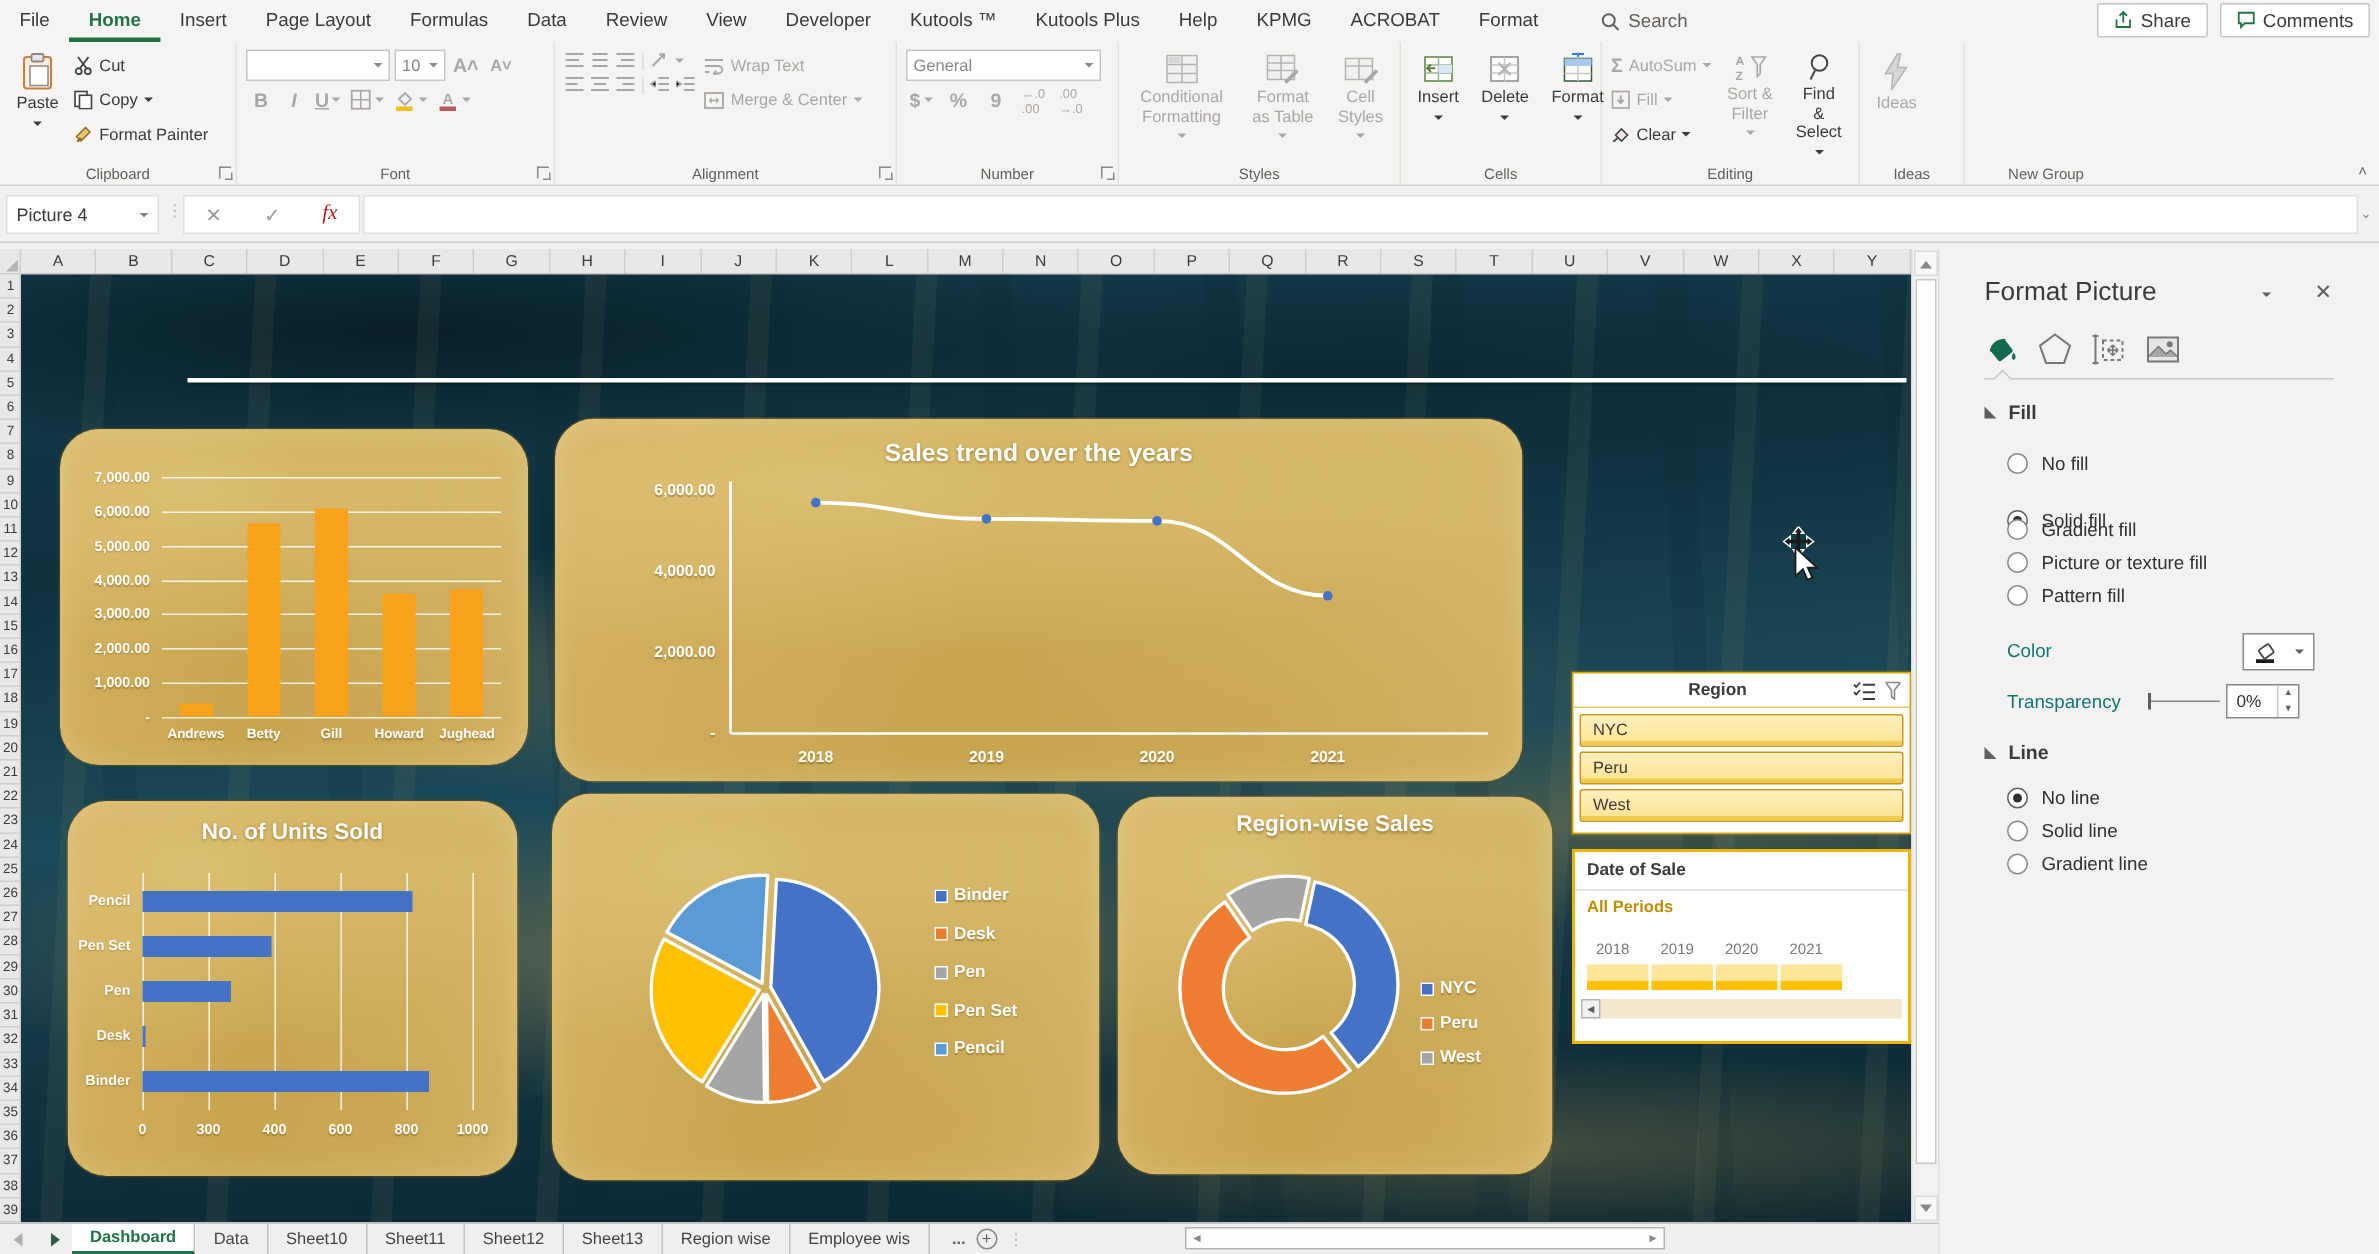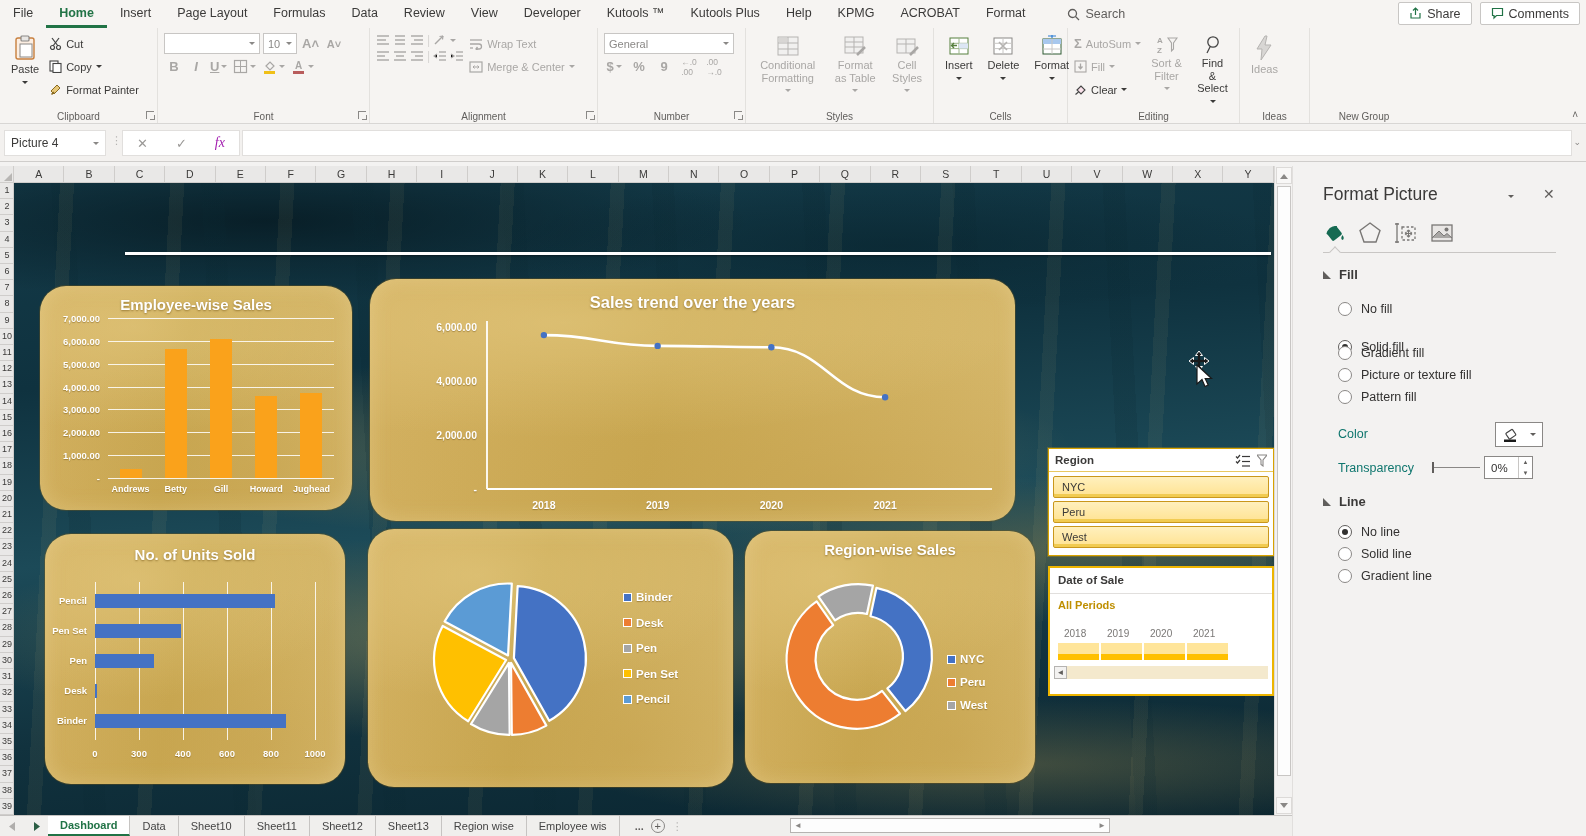--- a/index.html
+++ b/index.html
@@ -77,21 +77,21 @@
   .ctitle { position:absolute; left:0; right:0; text-align:center; font-weight:bold; color:#fff; text-shadow:0 1px 2px rgba(90,60,0,0.5); }
   .ctext { position:absolute; color:#fff; font-weight:bold; font-size:9.5px; text-shadow:0 1px 1px rgba(90,60,0,0.4); white-space:nowrap; }
   .gline { position:absolute; background:rgba(255,255,255,0.85); }
   .vbar-bar { position:absolute; }
   .legend-row { position:absolute; display:flex; align-items:center; gap:4px; color:#fff; font-weight:bold; font-size:11.5px; text-shadow:0 1px 1px rgba(90,60,0,0.4); }
   .legend-sq { width:9px; height:9px; border:1.5px solid #fff; flex:none; }
 
   
   #slicer { position:absolute; left:1034px; top:265px; width:226px; height:108px; background:#fff; border:1px solid #d9a300; box-shadow:0 0 0 1px rgba(217,163,0,0.3); overflow:hidden; }
   .slicer-head { position:absolute; left:0; top:0; right:0; height:23px; display:flex; align-items:center; padding:0 6px; border-bottom:1px solid #e8c860; }
-  .slicer-title { font-size:11.5px; font-weight:bold; color:#3b3a39; flex:1; }
+  .slicer-title { font-size:11.5px; font-weight:bold; color:#3b3a39; flex:1;text-align:center; }
   .slicer-item { position:absolute; left:4px; width:216px; height:22px; background:linear-gradient(#fff0bd,#ffe291); border:1px solid #c9971c; border-radius:2px; font-size:11px; color:#3b3a39; line-height:20px; padding-left:8px; box-shadow:inset 0 -3px 0 rgba(224,172,0,0.45); }
   #timeline { position:absolute; left:1034px; top:383px; width:226px; height:130px; background:#fff; border:2px solid #edb500; overflow:hidden; }
   .tl-title { position:absolute; left:8px; top:6px; font-size:11.5px; font-weight:bold; color:#3b3a39; }
   .tl-div { position:absolute; left:0; right:0; top:25px; height:1px; background:#e1dfdd; }
   .tl-period { position:absolute; left:8px; top:31px; font-size:11px; font-weight:bold; color:#bf8f00; }
   .tl-year { position:absolute; top:60px; font-size:10px; color:#797775; }
   .tl-seg { position:absolute; top:75px; width:42px; height:11px; background:#ffe59a; border-right:1px solid #fff; }
   .tl-seg::after { content:""; position:absolute; left:0; right:0; bottom:-6px; height:6px; background:#ffc000; }
   .tl-scroll { position:absolute; left:4px; top:98px; right:4px; height:13px; background:#f4e9cd; }
   .tl-arrow { position:absolute; left:0; top:0; width:13px; height:13px; background:#f3f2f1; border:1px solid #b5b3b1; color:#605e5c; font-size:8px; line-height:11px; text-align:center; }
@@ -542,21 +542,21 @@
 
 <div id="formula">
   <div class="fbox" id="namebox">
     <span>Picture 4</span>
     <span class="car" style="color:#8a8886"></span>
   </div>
   <span class="dotsep">⋮</span>
   <div class="fbox" id="fxbox">
     <span style="font-size:13px;">✕</span>
     <span style="font-size:13px;">✓</span>
-    <span style="font-style:italic; font-family:'Liberation Serif',serif; color:#a21caf; font-size:14px;">fx</span>
+    <span style="font-style:italic; font-family:'Liberation Serif',serif; color:#b91c1c; font-size:14px;">fx</span>
   </div>
   <div class="fbox" id="formulafield">
       <span></span>
     </div>
   <span style="position:absolute; right:5px; top:12px; color:#8a8886; font-size:9px;">⌄</span>
 </div>
 
 <div id="sheet">
   <div id="corner"></div>
   <div id="colheads">
@@ -625,21 +625,20 @@
       <div class="rowhead" style="height: 16.2051px; line-height: 15.2051px;">36</div>
       <div class="rowhead" style="height: 16.2051px; line-height: 15.2051px;">37</div>
       <div class="rowhead" style="height: 16.2051px; line-height: 15.2051px;">38</div>
       <div class="rowhead" style="height: 16.2051px; line-height: 15.2051px;">39</div>
     </div>
 
   <div id="canvas">
     <div id="titleline"></div>
 
     <div class="card" style="left:26px; top:103px; width:312px; height:224px;">
-        <div class="ctitle" style="top: 10px; font-size: 15px;">Employee-wise Sales</div>
         <div class="ctext" style="right: 252px; top: 27px;">7,000.00</div>
         <div class="gline" style="left: 68px; top: 32px; width: 226px; height: 1px;"></div>
         <div class="ctext" style="right: 252px; top: 49.8571px;">6,000.00</div>
         <div class="gline" style="left: 68px; top: 54.8571px; width: 226px; height: 1px;"></div>
         <div class="ctext" style="right: 252px; top: 72.7143px;">5,000.00</div>
         <div class="gline" style="left: 68px; top: 77.7143px; width: 226px; height: 1px;"></div>
         <div class="ctext" style="right: 252px; top: 95.5714px;">4,000.00</div>
         <div class="gline" style="left: 68px; top: 100.571px; width: 226px; height: 1px;"></div>
         <div class="ctext" style="right: 252px; top: 118.429px;">3,000.00</div>
         <div class="gline" style="left: 68px; top: 123.429px; width: 226px; height: 1px;"></div>

